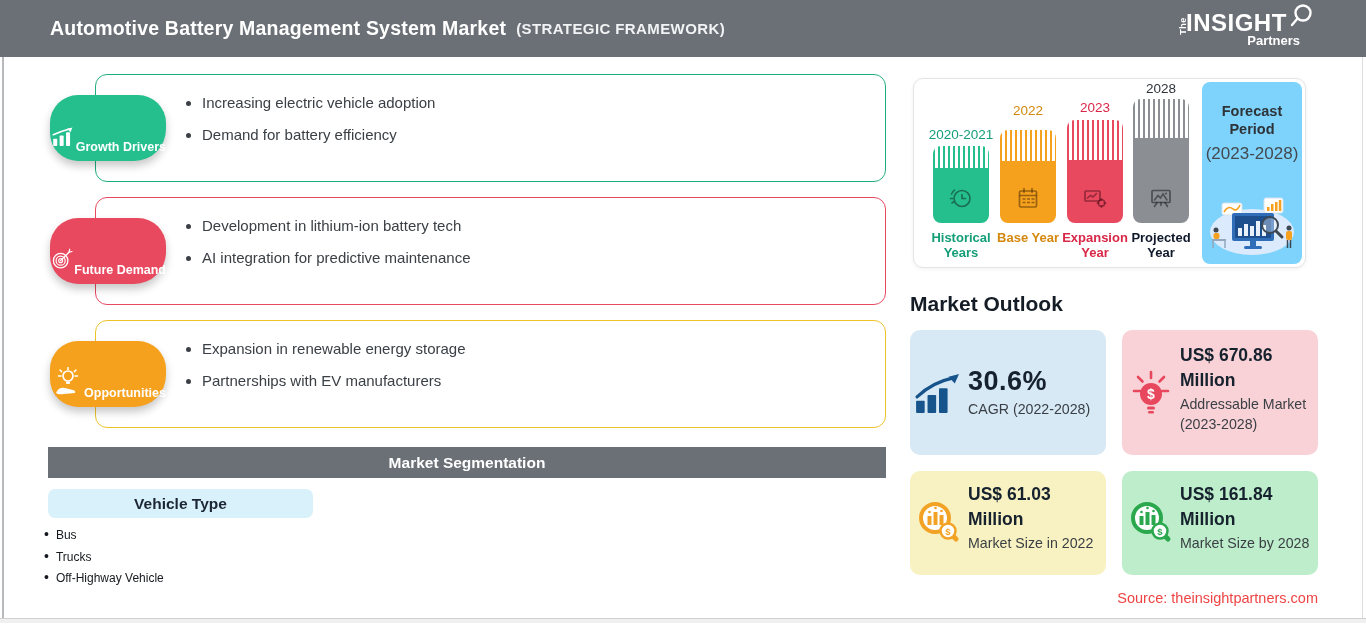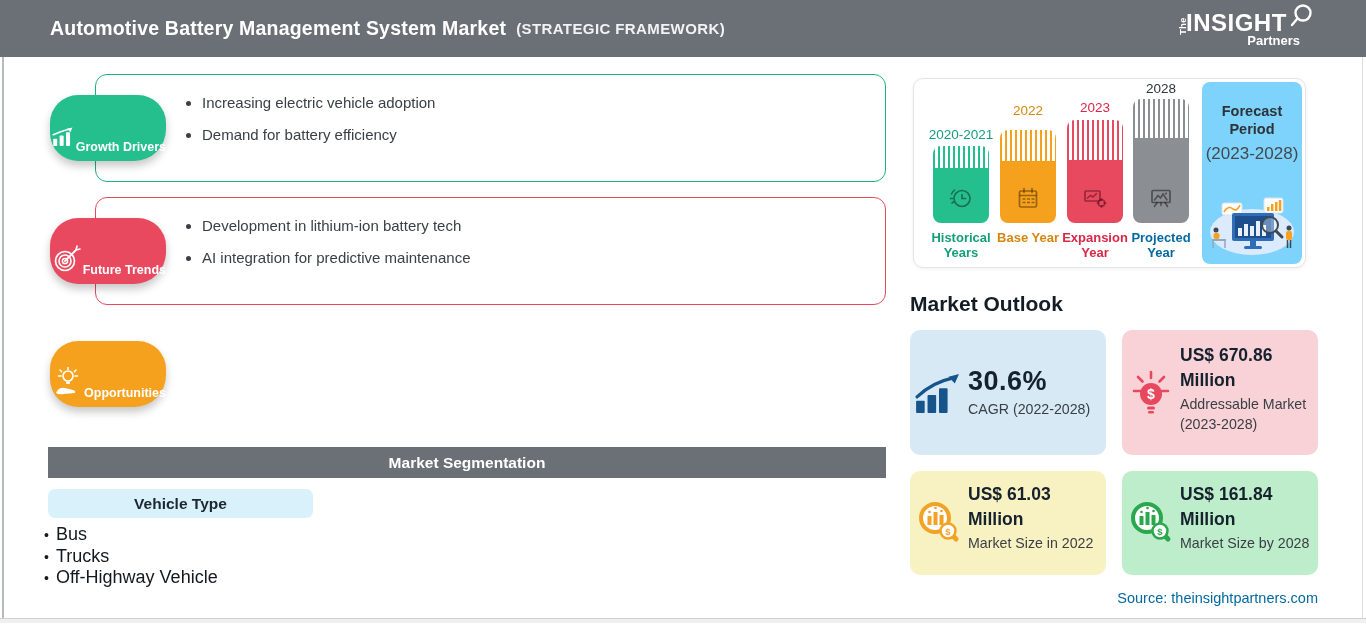--- a/index.html
+++ b/index.html
@@ -38,21 +38,21 @@
   .bg-red { background:#e8495f; }
   .bg-orange { background:#f6a11e; }
 
   
   .seg-bar { position:absolute; left:48px; top:447px; width:838px; height:31px; background:#6b7076; border-radius:0;
              display:flex; align-items:center; justify-content:center; color:#fff; font-size:15.5px; font-weight:bold; }
   .veh-chip { position:absolute; left:48px; top:489px; width:265px; height:29px; background:#d9f1fa; border-radius:7px;
               display:flex; align-items:center; justify-content:center; color:#1c2733; font-size:15.5px; font-weight:bold; }
   .veh-list { position:absolute; left:44px; top:524px; }
   .veh-list ul { list-style:none; }
-  .veh-list li { font-size:18px; color:#15191d; line-height:20.5px; }
+  .veh-list li { font-size:12px; color:#15191d; line-height:20.5px; }
   .veh-list li::before { content:"\2022"; margin-right:7px; font-size:14px; }
 
   
   .tl-card { position:absolute; left:913px; top:78px; width:393px; height:190px; background:#fff;
              border:1.5px solid #e4e5e8; border-radius:10px; box-shadow:0 1px 4px rgba(0,0,0,.06); }
   .fc-panel { position:absolute; right:3px; top:3px; width:100px; height:182px; background:#7dd3fc; border-radius:8px; text-align:center; }
   .fc-title { display:block; margin:20px auto 0; width:72px; font-size:14.5px; font-weight:bold; color:#2e3338; line-height:1.25; }
   .fc-range { display:block; margin-top:6px; font-size:17px; font-weight:400; color:#44494f; }
   .fc-illu { position:absolute; left:4px; bottom:7px; }
 
@@ -75,41 +75,41 @@
 
   .ylabel { position:absolute; width:92px; text-align:center; font-size:13.5px; font-weight:normal; }
   .yl1 { left:1px;   top:48px; color:#149e78; }
   .yl2 { left:68px;  top:24px; color:#d4880e; }
   .yl3 { left:135px; top:21px; color:#d92747; }
   .yl4 { left:201px; top:2px;  color:#2f343a; }
   .blabel2 { position:absolute; top:152px; width:70px; text-align:center; font-size:13px; font-weight:bold; line-height:1.15; }
   .bl1 { left:12px;  color:#149e78; }
   .bl2 { left:79px;  color:#d4880e; }
   .bl3 { left:146px; color:#d92747; }
-  .bl4 { left:212px; color:#0369a1; }
+  .bl4 { left:212px; color:#0f172a; }
 
   
   .mo-title { position:absolute; left:910px; top:292px; font-size:21px; font-weight:bold; color:#141c26; }
   .mo-card { position:absolute; width:196px; border-radius:10px; display:flex; }
   .mo-c1 { left:910px;  top:330px; height:125px; background:#d7e9f5; align-items:center; }
   .mo-c2 { left:1122px; top:330px; height:125px; background:#f8d2d6; }
   .mo-c3 { left:910px;  top:471px; height:104px; background:#f8f2c2; }
   .mo-c4 { left:1122px; top:471px; height:104px; background:#bdedca; }
   .mo-icon { flex:0 0 58px; display:flex; align-items:center; justify-content:center; }
   .mo-c2 .mo-icon, .mo-c3 .mo-icon, .mo-c4 .mo-icon { align-self:center; }
   .mo-text { flex:1; padding-right:8px; }
   .mo-c1 .mo-text { padding-top:0; }
   .mo-c2 .mo-text { padding-top:13px; }
   .mo-c3 .mo-text, .mo-c4 .mo-text { padding-top:11px; }
   .mo-val { display:block; font-weight:bold; color:#16212e; }
   .mo-c1 .mo-val { font-size:27px; letter-spacing:.5px; }
   .mo-c2 .mo-val, .mo-c3 .mo-val, .mo-c4 .mo-val { font-size:17.5px; line-height:1.4; }
   .mo-desc { display:block; font-size:14.2px; color:#3a3f45; line-height:1.42; margin-top:2px; }
 
-  .source { position:absolute; right:48px; top:590px; font-size:14.5px; color:#0369a1; }
+  .source { position:absolute; right:48px; top:590px; font-size:14.5px; color:#ef4444; }
 </style>
 </head>
 <body>
 
 <div class="page">
 
   <div class="hdr">
     <span class="hdr-title">Automotive Battery Management System Market</span>
     <span class="hdr-sub">(STRATEGIC FRAMEWORK)</span>
     <div class="logo">
@@ -150,23 +150,29 @@
   </div>
   <div class="fw-badge bg-red" style="top:218px">
     <svg width="32" height="29" viewBox="0 0 32 29">
       <circle cx="14" cy="16" r="9.5" fill="none" stroke="#fff" stroke-width="1.7"></circle>
       <circle cx="14" cy="16" r="6" fill="none" stroke="#fff" stroke-width="1.6"></circle>
       <circle cx="14" cy="16" r="2.6" fill="none" stroke="#fff" stroke-width="1.5"></circle>
       <circle cx="14" cy="16" r="1" fill="#fff"></circle>
       <line x1="25" y1="5" x2="15" y2="15" stroke="#fff" stroke-width="1.8" stroke-linecap="round"></line>
       <path d="M25 5 l4 -1 M25 5 l1 -4" stroke="#fff" stroke-width="1.6" stroke-linecap="round"></path>
     </svg>
-    <span class="blabel">Future Trends</span>
-  </div>
-
+    <span class="blabel">Future Demand</span>
+  </div>
+
+  <div class="fw-box bd-gold" style="top:320px">
+    <ul>
+      <li>Expansion in renewable energy storage</li>
+      <li>Partnerships with EV manufacturers</li>
+    </ul>
+  </div>
   <div class="fw-badge bg-orange" style="top:341px">
     <svg width="34" height="30" viewBox="0 0 34 30">
       <circle cx="18" cy="9" r="5" fill="none" stroke="#fff" stroke-width="1.7"></circle>
       <rect x="16" y="14.5" width="4" height="2.5" rx="1" fill="#fff"></rect>
       <path d="M18 0.5 v2 M10 3 l1.6 1.6 M26 3 l-1.6 1.6 M8.5 9 h2.5 M25 9 h2.5" stroke="#fff" stroke-width="1.5" stroke-linecap="round"></path>
       <path d="M6 26 q2.5 -6 9 -5 l8 2 q3 1 2 3 l-11 1 q-6 .8 -8 -1 z" fill="#fff"></path>
     </svg>
     <span class="blabel">Opportunities</span>
   </div>
 

